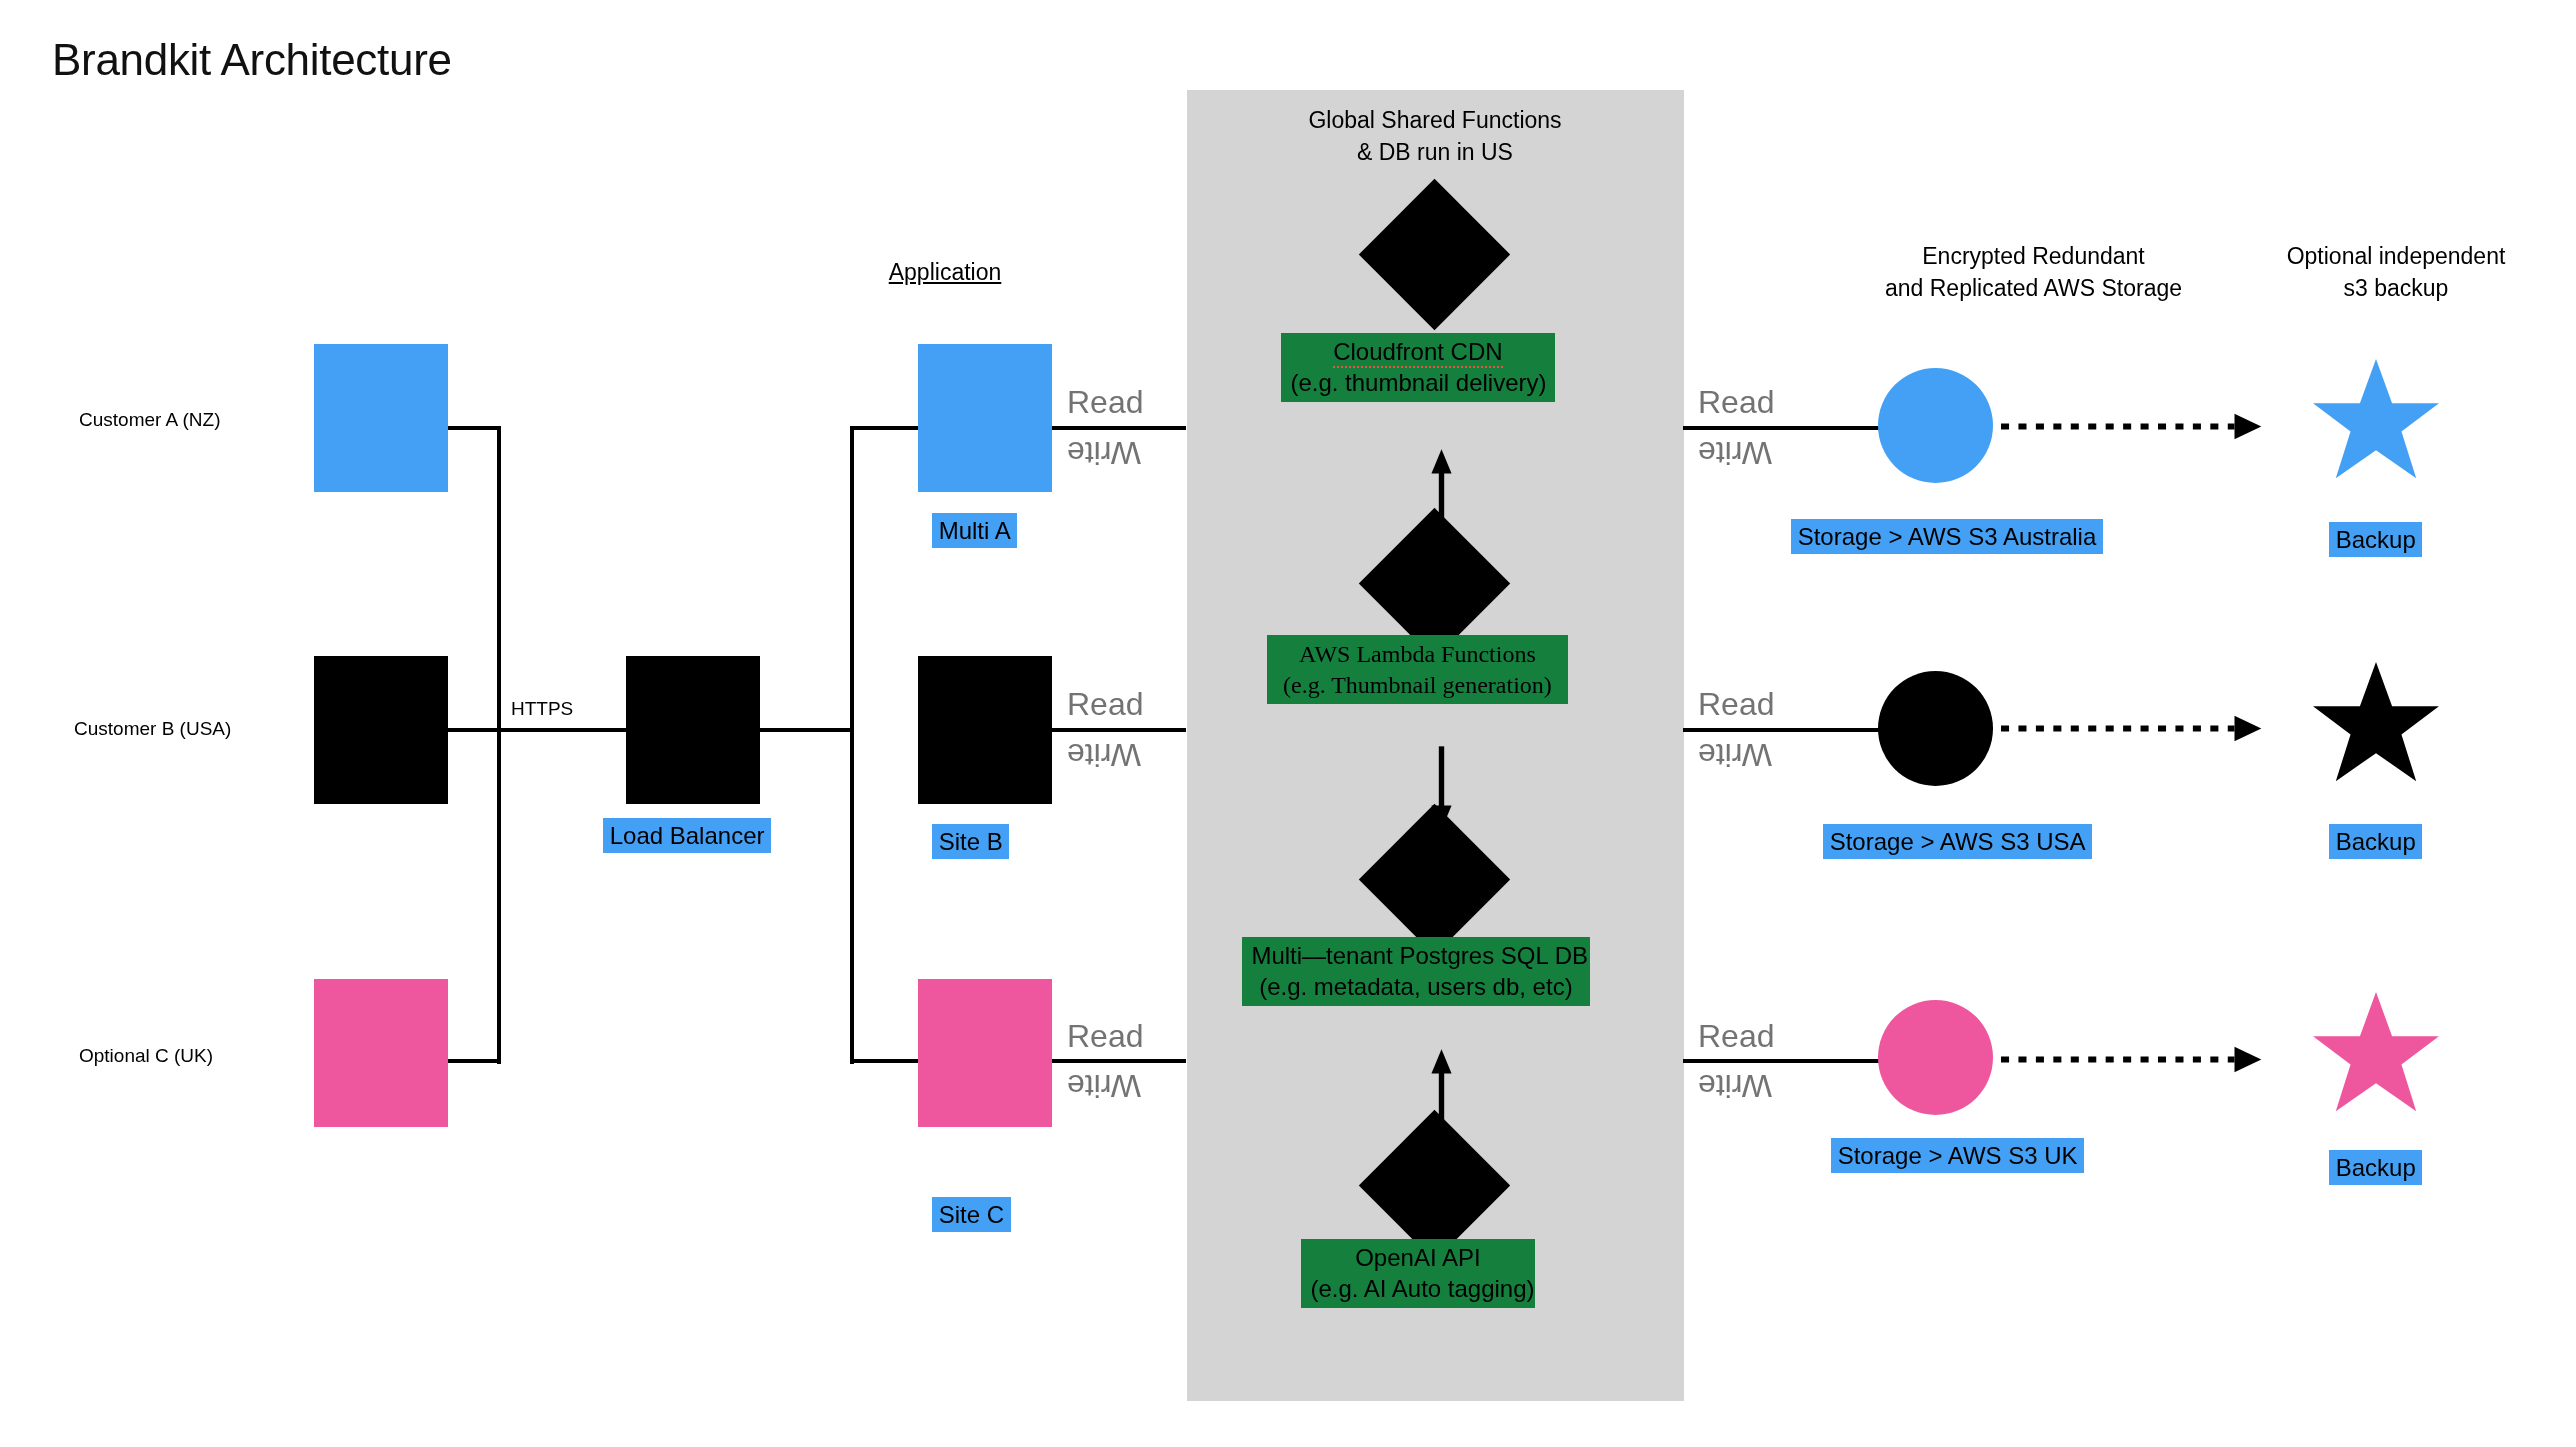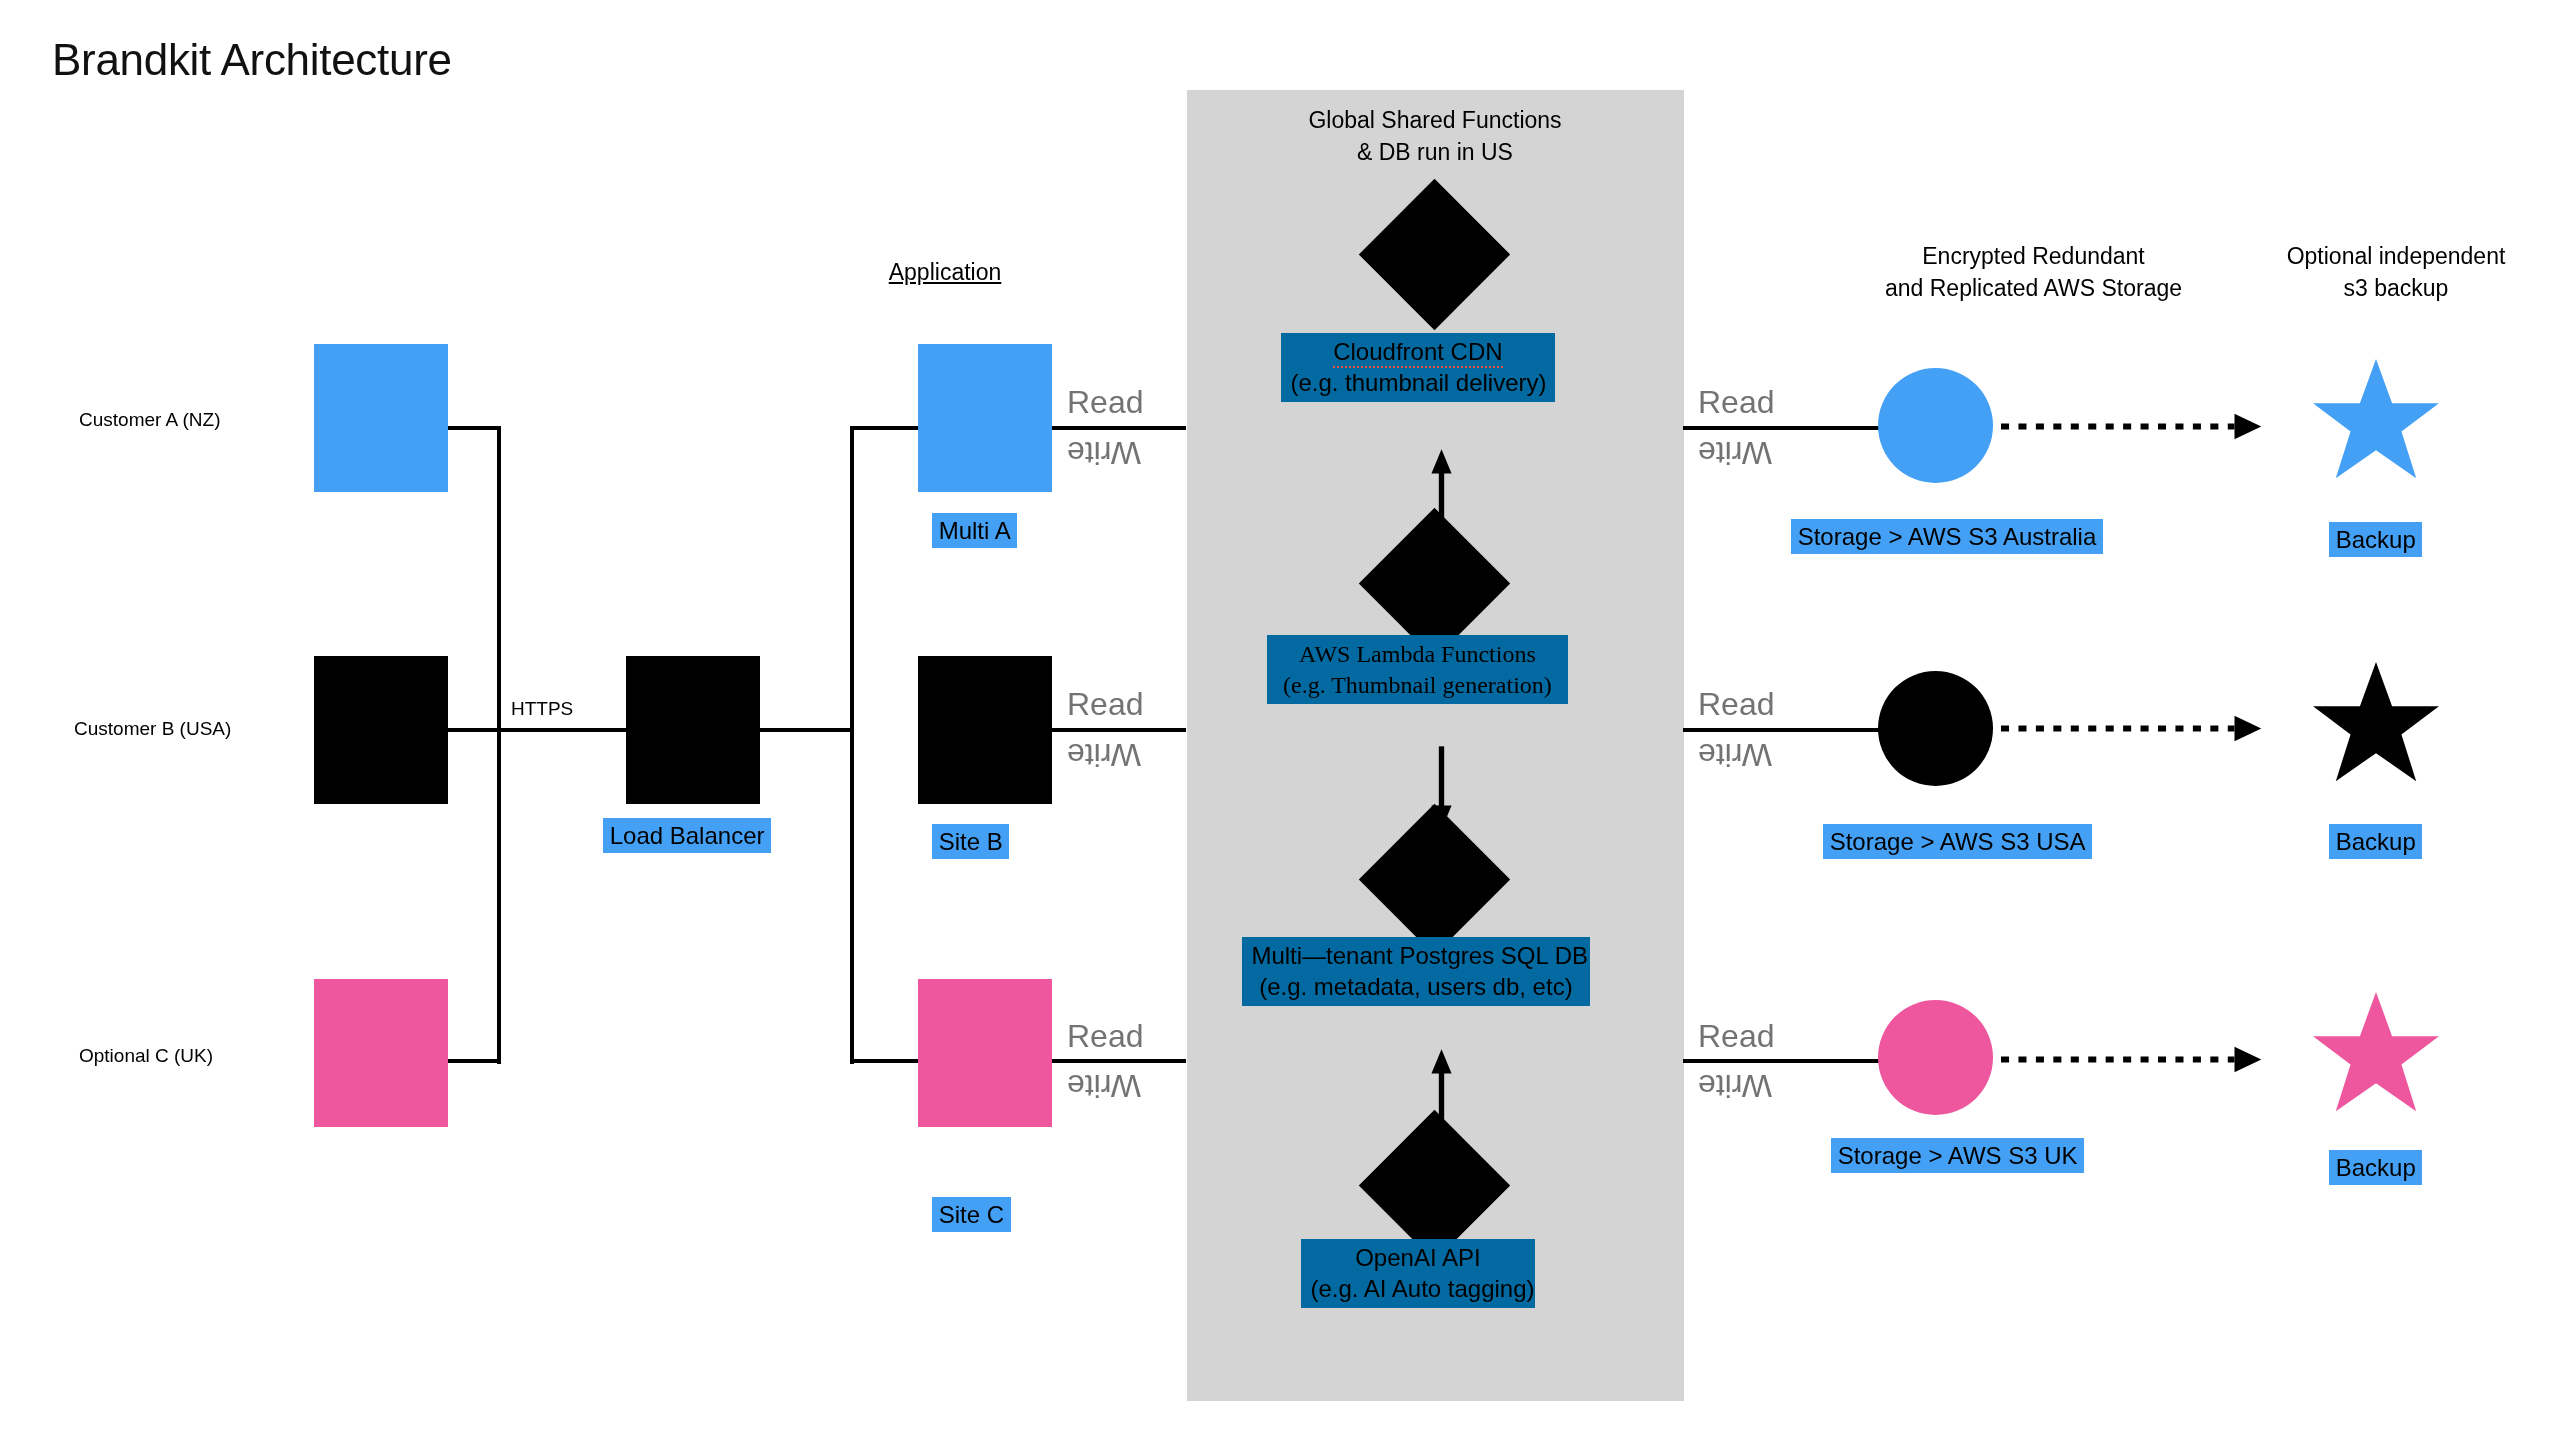--- a/index.html
+++ b/index.html
@@ -37,21 +37,21 @@
   .diamond{width:107px;height:107px;background:#000;transform:rotate(45deg);}
 
   .star{width:134px;height:128px;}
 
   
   .chip{
     background:#43A0F5;color:#000;font-size:24px;
     padding:2.7px 6.7px;white-space:nowrap;display:inline-block;line-height:1.22;
   }
   .chip2{
-    background:#0369a1;color:#000;font-size:24px;text-align:center;
+    background:#15803d;color:#000;font-size:24px;text-align:center;
     padding:4px 9.4px;white-space:nowrap;line-height:1.28;
   }
   .misspell{
     border-bottom:2.7px dotted #e8553a;
     padding-bottom:0.7px;
   }
 
   
   .hline{background:#000;height:4px;}
   .vline{background:#000;width:4px;}

